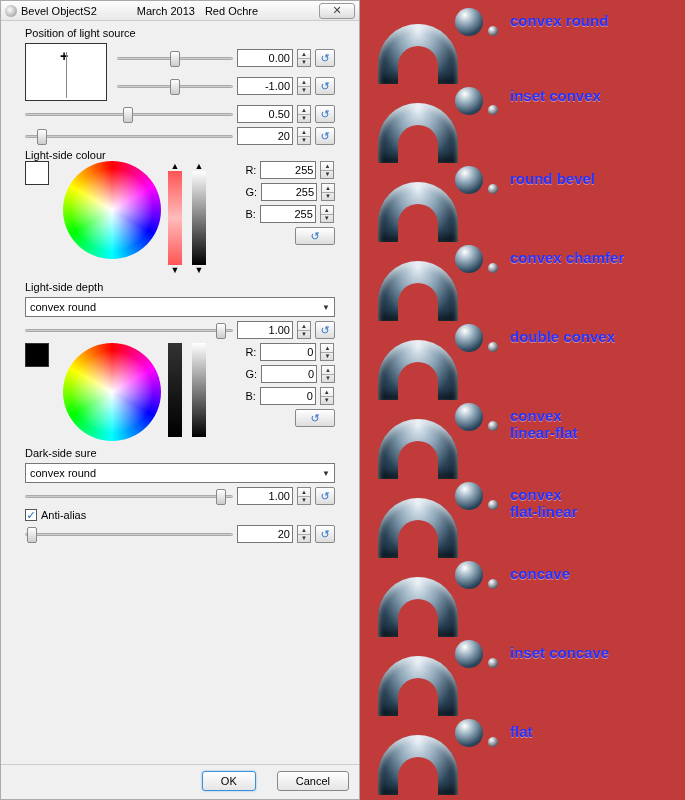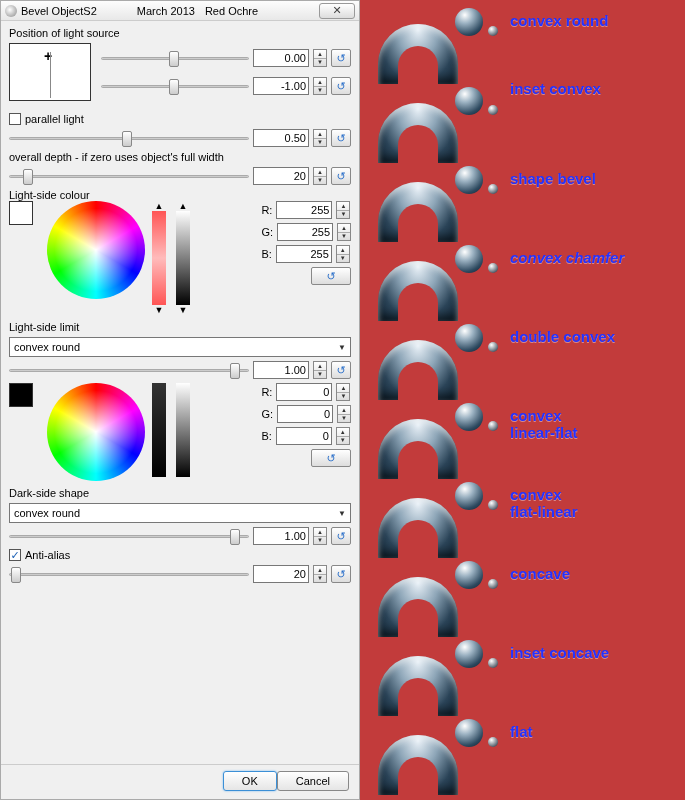--- a/index.html
+++ b/index.html
@@ -2,21 +2,21 @@
 <html><head>
 <meta charset="utf-8">
 <style>
 * { box-sizing: border-box; margin: 0; padding: 0; font-family: "Segoe UI", Tahoma, sans-serif; font-size: 11px; }
 body { display: flex; width: 685px; height: 800px; background: #fff; }
 .dialog { width: 360px; height: 800px; background: #f0f0f0; border: 1px solid #aaa; display: flex; flex-direction: column; }
 .titlebar { height: 20px; background: linear-gradient(#fdfdfd,#e8e8e8); border-bottom: 1px solid #ccc; display: flex; align-items: center; padding: 0 4px; font-size: 11px; }
 .titlebar .ticon { width:12px; height:12px; background: radial-gradient(circle at 40% 40%, #fff,#888); border-radius:50%; margin-right:4px; }
 .titlebar .spacer { flex:1; }
 .closebtn { width:36px; height:16px; border:1px solid #999; border-radius:3px; display:flex; align-items:center; justify-content:center; background:linear-gradient(#fff,#ddd); font-size:10px; color:#444; }
-.content { padding: 6px 8px; display:flex; flex-direction:column; gap:4px; overflow:hidden; flex:1; }
+.content { padding: 6px 24px; display:flex; flex-direction:column; gap:4px; overflow:hidden; flex:1; }
 .label { color:#000; }
 .row { display:flex; align-items:center; gap:4px; }
 .numbox { width:56px; height:18px; border:1px solid #777; background:#fff; display:flex; align-items:center; justify-content:flex-end; padding:0 2px; }
 .spinbtns { width:14px; height:18px; border:1px solid #888; background:linear-gradient(#fff,#ddd); display:flex; flex-direction:column; }
 .spinbtns div { flex:1; border-bottom:1px solid #aaa; font-size:6px; display:flex; align-items:center; justify-content:center; color:#333; }
 .spinbtns div:last-child { border-bottom:none; }
 .resetbtn { width:20px; height:18px; border:1px solid #888; background:linear-gradient(#fff,#ddd); border-radius:2px; display:flex; align-items:center; justify-content:center; color:#2a6fc9; font-size:10px; }
 .slider { height:18px; flex:1; position:relative; }
 .slider .track { position:absolute; left:0; right:0; top:8px; height:3px; background:#ccc; border:1px solid #aaa; border-radius:2px; }
 .slider .thumb { position:absolute; top:2px; width:10px; height:16px; background:linear-gradient(#fff,#ccc); border:1px solid #888; border-radius:2px; }
@@ -27,21 +27,21 @@
 .swatch { width:24px; height:24px; border:1px solid #333; }
 .colorwheel { width:98px; height:98px; border-radius:50%; background: conic-gradient(red,magenta,blue,cyan,lime,yellow,red); position:relative; }
 .colorwheel::after { content:""; position:absolute; inset:0; border-radius:50%; background: radial-gradient(circle,#fff 0%,rgba(255,255,255,0) 60%); }
 .hue-sat { width:14px; height:94px; background:linear-gradient(#f55,#fbb,#f55); }
 .value-bar { width:14px; height:94px; background:linear-gradient(#fff,#000); }
 .arrow { font-size:9px; color:#000; }
 .dropdown { height:20px; border:1px solid #777; background:#fff; display:flex; align-items:center; padding:0 4px; position:relative; width:100%; }
 .dropdown::after { content:"▼"; position:absolute; right:4px; font-size:8px; color:#333; }
 .btn { height:20px; padding:0 18px; border:1px solid #888; border-radius:3px; background:linear-gradient(#fff,#e5e5e5); display:flex; align-items:center; }
 .btn.primary { border:1px solid #3b8fd6; box-shadow:0 0 2px #6cb4f0; }
-.btnrow { display:flex; justify-content:flex-end; gap:0; padding:6px 10px 8px; border-top:1px solid #ccc; }
+.btnrow { display:flex; justify-content:flex-end; gap:21px; padding:6px 10px 8px; border-top:1px solid #ccc; }
 .preview { width:325px; height:800px; background:#c23b3b; position:relative; }
 .ptag { position:absolute; color:#2432ff; text-shadow:0 1px 0 rgba(255,255,255,0.4); font-weight:bold; font-size:15px; line-height:17px; }
 .pshape { position:absolute; }
 .arch { width:80px; height:60px; border-top-left-radius:40px; border-top-right-radius:40px; background:radial-gradient(ellipse at 50% 10%, #e8f0f7 0%, #8ea6b8 35%, #2b4458 70%, #0b1e2d 100%); box-shadow:inset 0 4px 6px rgba(255,255,255,0.6), inset 0 -6px 8px rgba(0,0,0,0.5); }
 .arch::after { content:""; position:absolute; left:20px; top:22px; width:40px; height:40px; border-top-left-radius:20px; border-top-right-radius:20px; background:#c23b3b; }
 .ball { width:28px; height:28px; border-radius:50%; background:radial-gradient(circle at 35% 25%, #fff 0%, #9db3c3 30%, #2e4a60 70%, #0a1a28 100%); }
 .dot { width:10px; height:10px; border-radius:50%; background:radial-gradient(circle at 35% 30%, #fff,#123); }
 section { margin-bottom:2px; }
 </style>
 </head>
@@ -97,45 +97,38 @@
               <div>▲</div>
               <div>▼</div>
             </div>
           <div class="resetbtn">
               <span>↺</span>
             </div>
         </div>
       </div>
     </div>
 
-    <div class="row" style="margin-top:8px">
-      <span class="checkbox">
-          <span></span>
-        </span>
-      <span>parallel light</span>
-    </div>
 
     <div class="row">
       <div class="slider">
           <div class="track"></div>
           <div class="thumb" style="left:47%"></div>
         </div>
       <div class="numbox">
           <span>0.50</span>
         </div>
       <div class="spinbtns">
           <div>▲</div>
           <div>▼</div>
         </div>
       <div class="resetbtn">
           <span>↺</span>
         </div>
     </div>
 
-    <div class="label">overall depth - if zero uses object's full width</div>
     <div class="row">
       <div class="slider">
           <div class="track"></div>
           <div class="thumb" style="left:6%"></div>
         </div>
       <div class="numbox">
           <span>20</span>
         </div>
       <div class="spinbtns">
           <div>▲</div>
@@ -196,21 +189,21 @@
             </div>
           <div class="row" style="justify-content:flex-end">
               <div class="resetbtn" style="width:40px">
                 <span>↺</span>
               </div>
             </div>
         </div>
       </div>
     </section>
 
-    <div class="label">Light-side limit</div>
+    <div class="label">Light-side depth</div>
     <div class="dropdown">
         <span>convex round</span>
       </div>
 
     <div class="row">
       <div class="slider">
           <div class="track"></div>
           <div class="thumb" style="left:92%"></div>
         </div>
       <div class="numbox">
@@ -270,21 +263,21 @@
             </div>
           <div class="row" style="justify-content:flex-end">
               <div class="resetbtn" style="width:40px">
                 <span>↺</span>
               </div>
             </div>
         </div>
       </div>
     </section>
 
-    <div class="label">Dark-side shape</div>
+    <div class="label">Dark-side sure</div>
     <div class="dropdown">
         <span>convex round</span>
       </div>
 
     <div class="row">
       <div class="slider">
           <div class="track"></div>
           <div class="thumb" style="left:92%"></div>
         </div>
       <div class="numbox">
@@ -336,29 +329,29 @@
 
 <div class="preview">
   <div id="preview-items">
       <div class="pshape ball" style="left: 95px; top: 8px;"></div>
       <div class="pshape dot" style="left: 128px; top: 26px;"></div>
       <div class="pshape arch" style="left: 18px; top: 24px;"></div>
       <div class="ptag" style="left: 150px; top: 12px; white-space: pre;">convex round</div>
       <div class="pshape ball" style="left: 95px; top: 87px;"></div>
       <div class="pshape dot" style="left: 128px; top: 105px;"></div>
       <div class="pshape arch" style="left: 18px; top: 103px;"></div>
-      <div class="ptag" style="left: 150px; top: 80px; white-space: pre;">inset convex</div>
+      <div class="ptag" style="left: 150px; top: 87px; white-space: pre;">inset convex</div>
       <div class="pshape ball" style="left: 95px; top: 166px;"></div>
       <div class="pshape dot" style="left: 128px; top: 184px;"></div>
       <div class="pshape arch" style="left: 18px; top: 182px;"></div>
-      <div class="ptag" style="left: 150px; top: 170px; white-space: pre;">shape bevel</div>
+      <div class="ptag" style="left: 150px; top: 170px; white-space: pre;">round bevel</div>
       <div class="pshape ball" style="left: 95px; top: 245px;"></div>
       <div class="pshape dot" style="left: 128px; top: 263px;"></div>
       <div class="pshape arch" style="left: 18px; top: 261px;"></div>
-      <div class="ptag" style="left: 150px; top: 249px; white-space: pre; font-style: italic;">convex chamfer</div>
+      <div class="ptag" style="left: 150px; top: 249px; white-space: pre;">convex chamfer</div>
       <div class="pshape ball" style="left: 95px; top: 324px;"></div>
       <div class="pshape dot" style="left: 128px; top: 342px;"></div>
       <div class="pshape arch" style="left: 18px; top: 340px;"></div>
       <div class="ptag" style="left: 150px; top: 328px; white-space: pre;">double convex</div>
       <div class="pshape ball" style="left: 95px; top: 403px;"></div>
       <div class="pshape dot" style="left: 128px; top: 421px;"></div>
       <div class="pshape arch" style="left: 18px; top: 419px;"></div>
       <div class="ptag" style="left: 150px; top: 407px; white-space: pre;">convex
 linear-flat</div>
       <div class="pshape ball" style="left: 95px; top: 482px;"></div>

